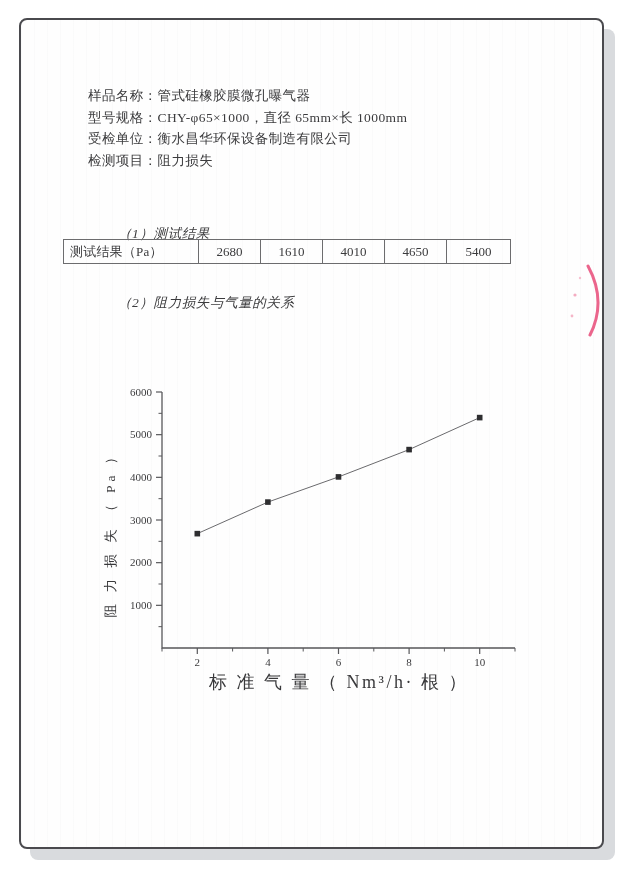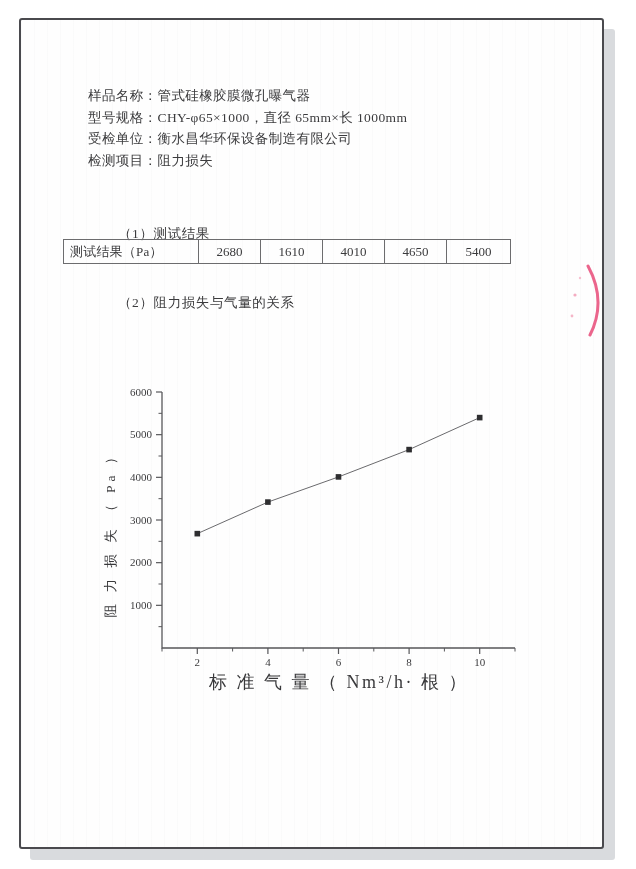--- a/index.html
+++ b/index.html
@@ -4,34 +4,34 @@
 <style>
   * { margin:0; padding:0; box-sizing:border-box; }
   html,body { width:636px; height:869px; background:#ffffff; overflow:hidden; }
   body { font-family:"Liberation Serif","DejaVu Serif",serif; color:#3b3b3d; position:relative; }
 
   .page {
     position:absolute; left:19px; top:18px;
     width:585px; height:831px;
     background:#fefefe;
     border:2px solid #4a4a4e;
-    border-radius:3px;
+    border-radius:8px;
     box-shadow:11px 11px 0 0 #d9dbde;
   }
   .page-inner {
     position:absolute; inset:0;
     background:repeating-linear-gradient(90deg,
       rgba(130,135,140,0.03) 0px, rgba(130,135,140,0.03) 1px,
       transparent 1px, transparent 13px);
   }
 
   .header-block { position:absolute; left:67px; top:65px; font-size:13.5px; line-height:21.5px; letter-spacing:0.4px; }
   .header-line { white-space:nowrap; }
 
-  .section-heading { position:absolute; font-size:13.5px; letter-spacing:0.6px; white-space:nowrap; }
+  .section-heading { position:absolute; font-size:13.5px; letter-spacing:0.6px; white-space:nowrap;font-style:italic; }
   .heading-1 { left:97px; top:205px; }
   .heading-2 { left:97px; top:274px; }
 
   table.results {
     position:absolute; left:42px; top:219px;
     border-collapse:collapse; table-layout:fixed;
     width:447px; font-size:13px; color:#3a3a3c;
   }
   table.results td {
     border:1px solid #6c6c6e;

